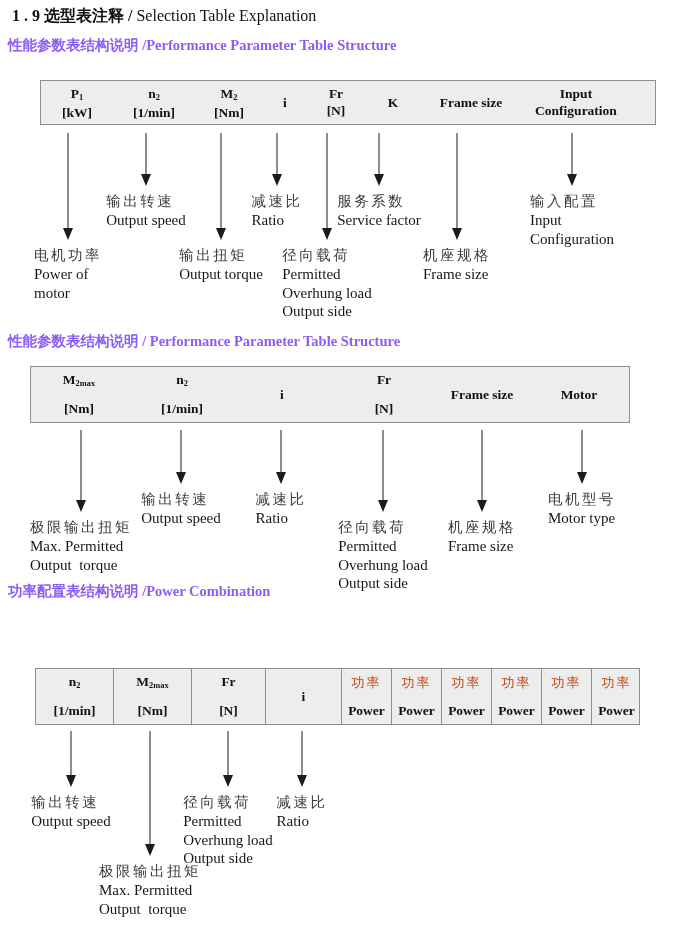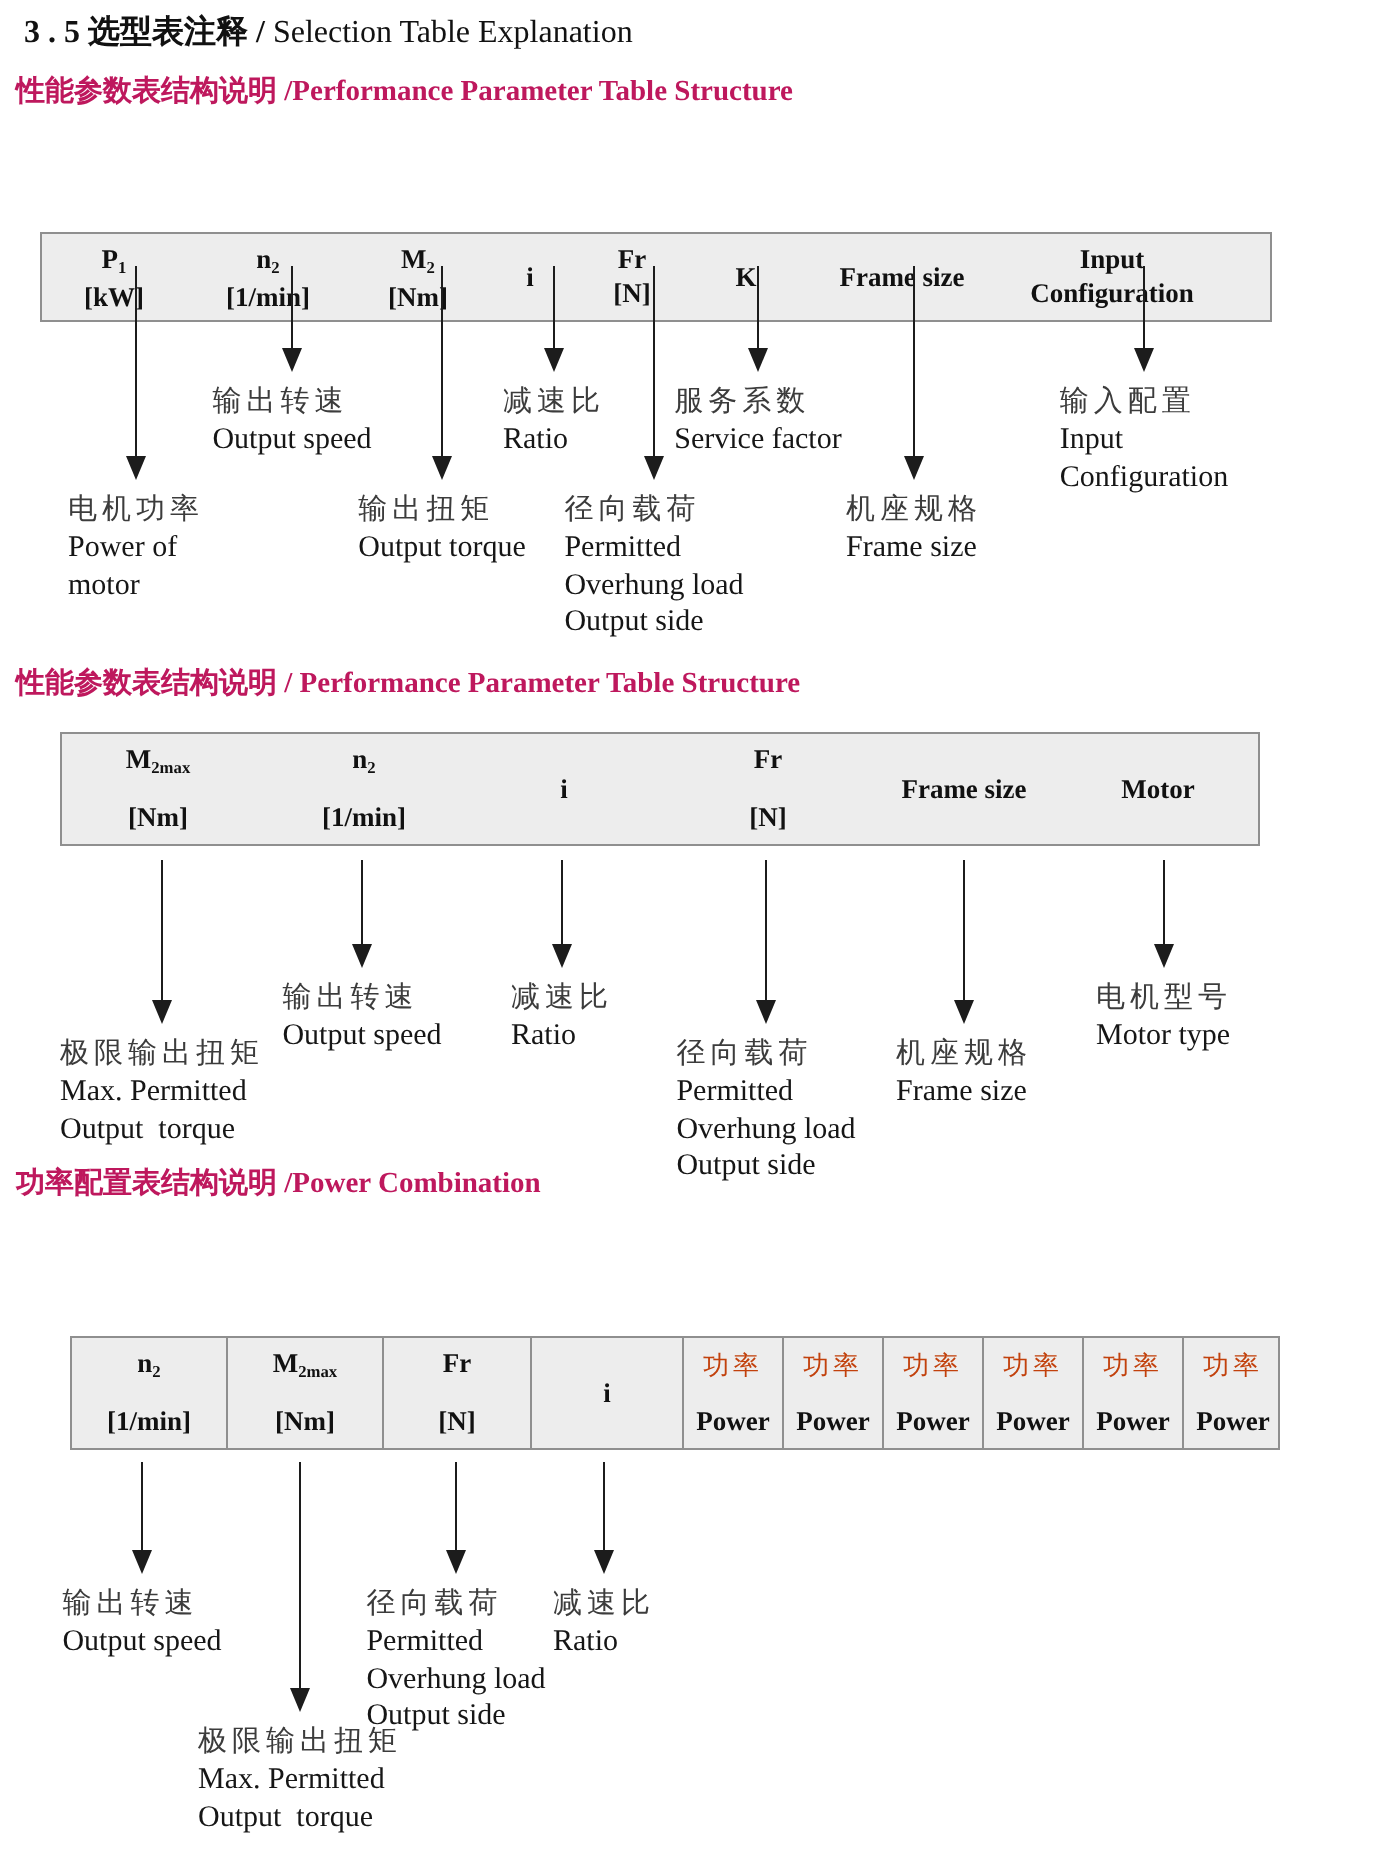--- a/index.html
+++ b/index.html
@@ -1,21 +1,21 @@
 <!DOCTYPE html>
 <html><head>
 <meta charset="utf-8">
 <style>
   html,body{margin:0;padding:0;background:#ffffff;}
   #page{position:relative;width:695px;height:931px;background:#ffffff;overflow:hidden;
         font-family:"Liberation Serif",serif;}
   .title{position:absolute;left:12px;top:6px;font-size:16px;white-space:nowrap;color:#111;}
   .title .t-cn{font-weight:bold;}
   .title .t-en{font-weight:normal;}
-  .sub{position:absolute;left:8px;margin:0;font-size:14.5px;font-weight:bold;color:#be185d;
+  .sub{position:absolute;left:8px;margin:0;font-size:14.5px;font-weight:bold;color:#8b5cf6;
        white-space:nowrap;font-family:"Liberation Serif",serif;text-align:right;}
   .theader{position:absolute;background:#ededed;border:1px solid #8f8f8f;box-sizing:border-box;}
   .cell{position:absolute;top:0;bottom:0;display:flex;flex-direction:column;align-items:center;
         box-sizing:border-box;}
   .cell.ctr{transform:translateX(-50%);}
   .cell.two{justify-content:space-between;padding:5px 0 6px;}
   .cell.one{justify-content:center;}
   .cell.gb{border-left:1px solid #8f8f8f;}
   .theader .len{font-family:"Liberation Serif",serif;font-weight:bold;font-size:13.5px;
                 line-height:15px;color:#111;white-space:nowrap;}
@@ -28,26 +28,26 @@
   .clabel{position:absolute;transform:translateX(-50%);text-align:left;white-space:nowrap;}
   .clabel .lcn{font-family:"Liberation Sans",sans-serif;font-size:14.5px;letter-spacing:2.5px;
                color:#3c3c3c;line-height:19px;}
   .clabel .len{font-family:"Liberation Serif",serif;font-size:15px;color:#161616;line-height:18.5px;}
 </style>
 </head>
 <body>
 
 <div id="page">
   <div class="title">
-    <span class="t-cn">3 . 5 选型表注释 / </span><span class="t-en">Selection Table Explanation</span>
+    <span class="t-cn">1 . 9 选型表注释 / </span><span class="t-en">Selection Table Explanation</span>
   </div>
   <div class="sub" style="top:36px">性能参数表结构说明 /Performance Parameter Table Structure</div>
   <div class="sub" style="top:332px">性能参数表结构说明 / Performance Parameter Table Structure</div>
   <div class="sub" style="top:582px">功率配置表结构说明 /Power Combination</div>
-<div class="theader" style="left: 20px; top: 80px; width: 616px; height: 45px; margin-top: 36px;">
+<div class="theader" style="left: 40px; top: 80px; width: 616px; height: 45px;">
       <div class="cell two ctr" style="left: 36px;">
         <div class="len"><span>P</span><span class="ss">1</span></div>
         <div class="len"><span>[kW]</span></div>
       </div>
       <div class="cell two ctr" style="left: 113px;">
         <div class="len"><span>n</span><span class="ss">2</span></div>
         <div class="len"><span>[1/min]</span></div>
       </div>
       <div class="cell two ctr" style="left: 188px;">
         <div class="len"><span>M</span><span class="ss">2</span></div>

